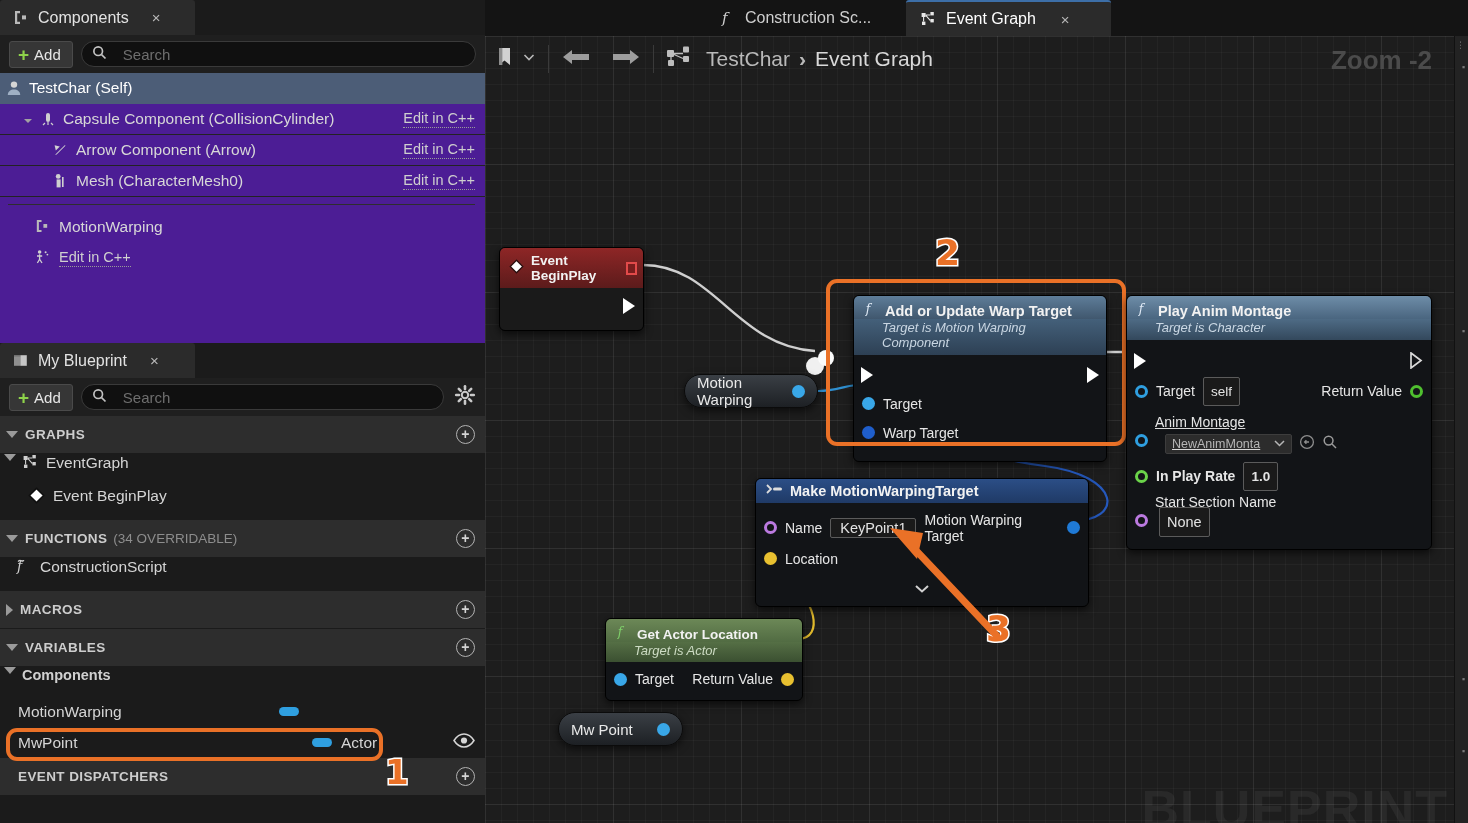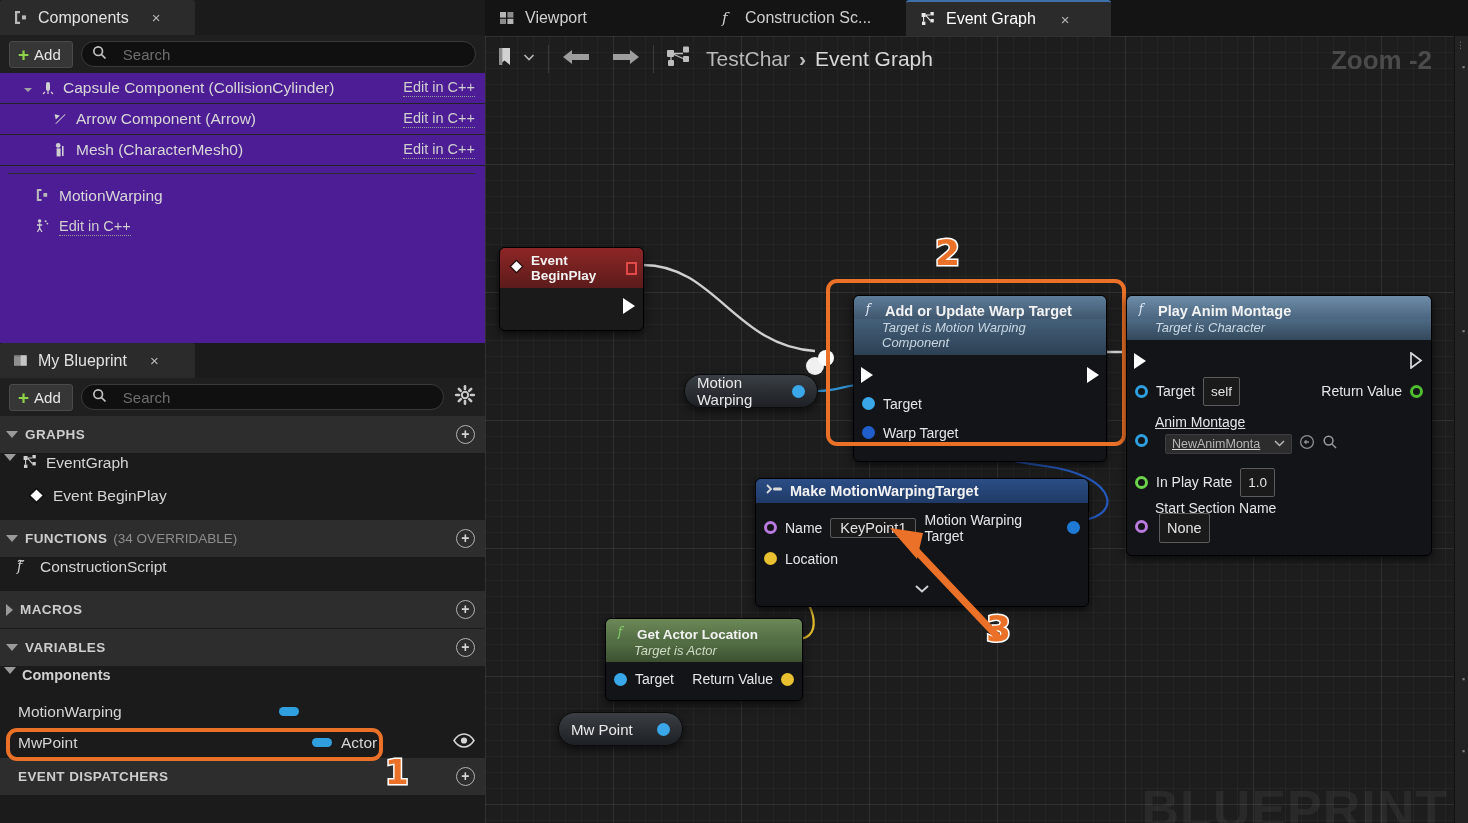--- a/index.html
+++ b/index.html
@@ -162,20 +162,29 @@
           <svg width="15" height="15" viewBox="0 0 16 16">
               <circle cx="6.6" cy="6.6" r="4.6" fill="none" stroke="#c2c2c2" stroke-width="1.8"></circle>
               <line x1="10.2" y1="10.2" x2="14.4" y2="14.4" stroke="#c2c2c2" stroke-width="1.8"></line>
             </svg>
         </span>
         <span class="sph">Search</span>
       </div>
     </div>
 
     <div>
+      <div class="tree-row sel" style="padding-left:6px;">
+        <span class="tabicon" style="margin-right:6px;">
+          <svg width="16" height="16" viewBox="0 0 16 16">
+              <circle cx="8" cy="4.6" r="3.2" fill="#d5d5d5"></circle>
+              <path d="M1.8 15c0-3.4 2.8-5.4 6.2-5.4s6.2 2 6.2 5.4z" fill="#9fb0c4"></path>
+            </svg>
+        </span>
+        <span class="cname">TestChar (Self)</span>
+      </div>
 
       <div class="tree-row" style="padding-left:22px;">
         <span class="arrow">
           <svg width="12" height="12" viewBox="0 0 12 12">
               <path d="M2 4l4 4 4-4z" fill="#a2a2a2"></path>
             </svg>
         </span>
         <span class="tabicon" style="margin:0 6px 0 2px;">
           <svg width="16" height="16" viewBox="0 0 16 16">
               <rect x="6" y="2" width="4" height="9" rx="2" fill="#cfcfcf"></rect>
@@ -362,31 +371,20 @@
       </div>
     </div>
 
     <div class="hl-box" style="left:6px; top:728px; width:377px; height:33px;"></div>
     <div class="callout" style="left:385px; top:752px; font-size:34px;">1</div>
   </div>
 
   <div id="graph-wrap">
 
     <div id="graph-tabbar">
-      <div class="gtab" style="left:0px;width:140px;">
-        <span class="tabicon">
-          <svg width="16" height="16" viewBox="0 0 16 16">
-              <rect x="1" y="2" width="6" height="5.6" fill="#b5b5b5"></rect>
-              <rect x="8.4" y="2" width="6" height="5.6" fill="#8c8c8c"></rect>
-              <rect x="1" y="8.8" width="6" height="5.2" fill="#8c8c8c"></rect>
-              <rect x="8.4" y="8.8" width="6" height="5.2" fill="#b5b5b5"></rect>
-            </svg>
-        </span>
-        <span>Viewport</span>
-      </div>
       <div class="gtab" style="left:220px;width:205px;">
         <span class="tabicon">
           <svg width="17" height="17" viewBox="0 0 17 17">
               <text x="3" y="13" font-family="DejaVu Serif, serif" font-style="italic" font-size="15" fill="#cfcfcf">f</text>
             </svg>
         </span>
         <span>Construction Sc...</span>
       </div>
       <div class="gtab active" style="left:421px;width:205px;">
         <span class="tabicon">
@@ -561,21 +559,21 @@
                   </svg>
               </span>
               <span>
                 <svg width="16" height="16" viewBox="0 0 16 16">
                     <circle cx="6.6" cy="6.6" r="4.4" fill="none" stroke="#9b9b9b" stroke-width="1.5"></circle>
                     <line x1="10" y1="10" x2="14" y2="14" stroke="#9b9b9b" stroke-width="1.5"></line>
                   </svg>
               </span>
             </div>
           </div>
-          <div class="prow" style="height:32px;margin-top:12px;">
+          <div class="prow" style="height:32px;margin-top:6px;font-weight:bold;">
             <span class="dot-ring" style="border-color:#6bd44a;margin-left:-2px;"></span>
             <span class="plabel">In Play Rate</span>
             <span class="valbox">1.0</span>
           </div>
           <div style="position:relative;padding:2px 10px 0 10px;">
             <span class="dot-ring" style="position:absolute;left:8px;top:22px;border-color:#bb7ae0;"></span>
             <div class="plabel" style="margin-left:18px;">Start Section Name</div>
             <div style="margin:3px 0 0 22px;"><span class="valbox" style="font-size:14.5px;">None</span></div>
           </div>
         </div>

